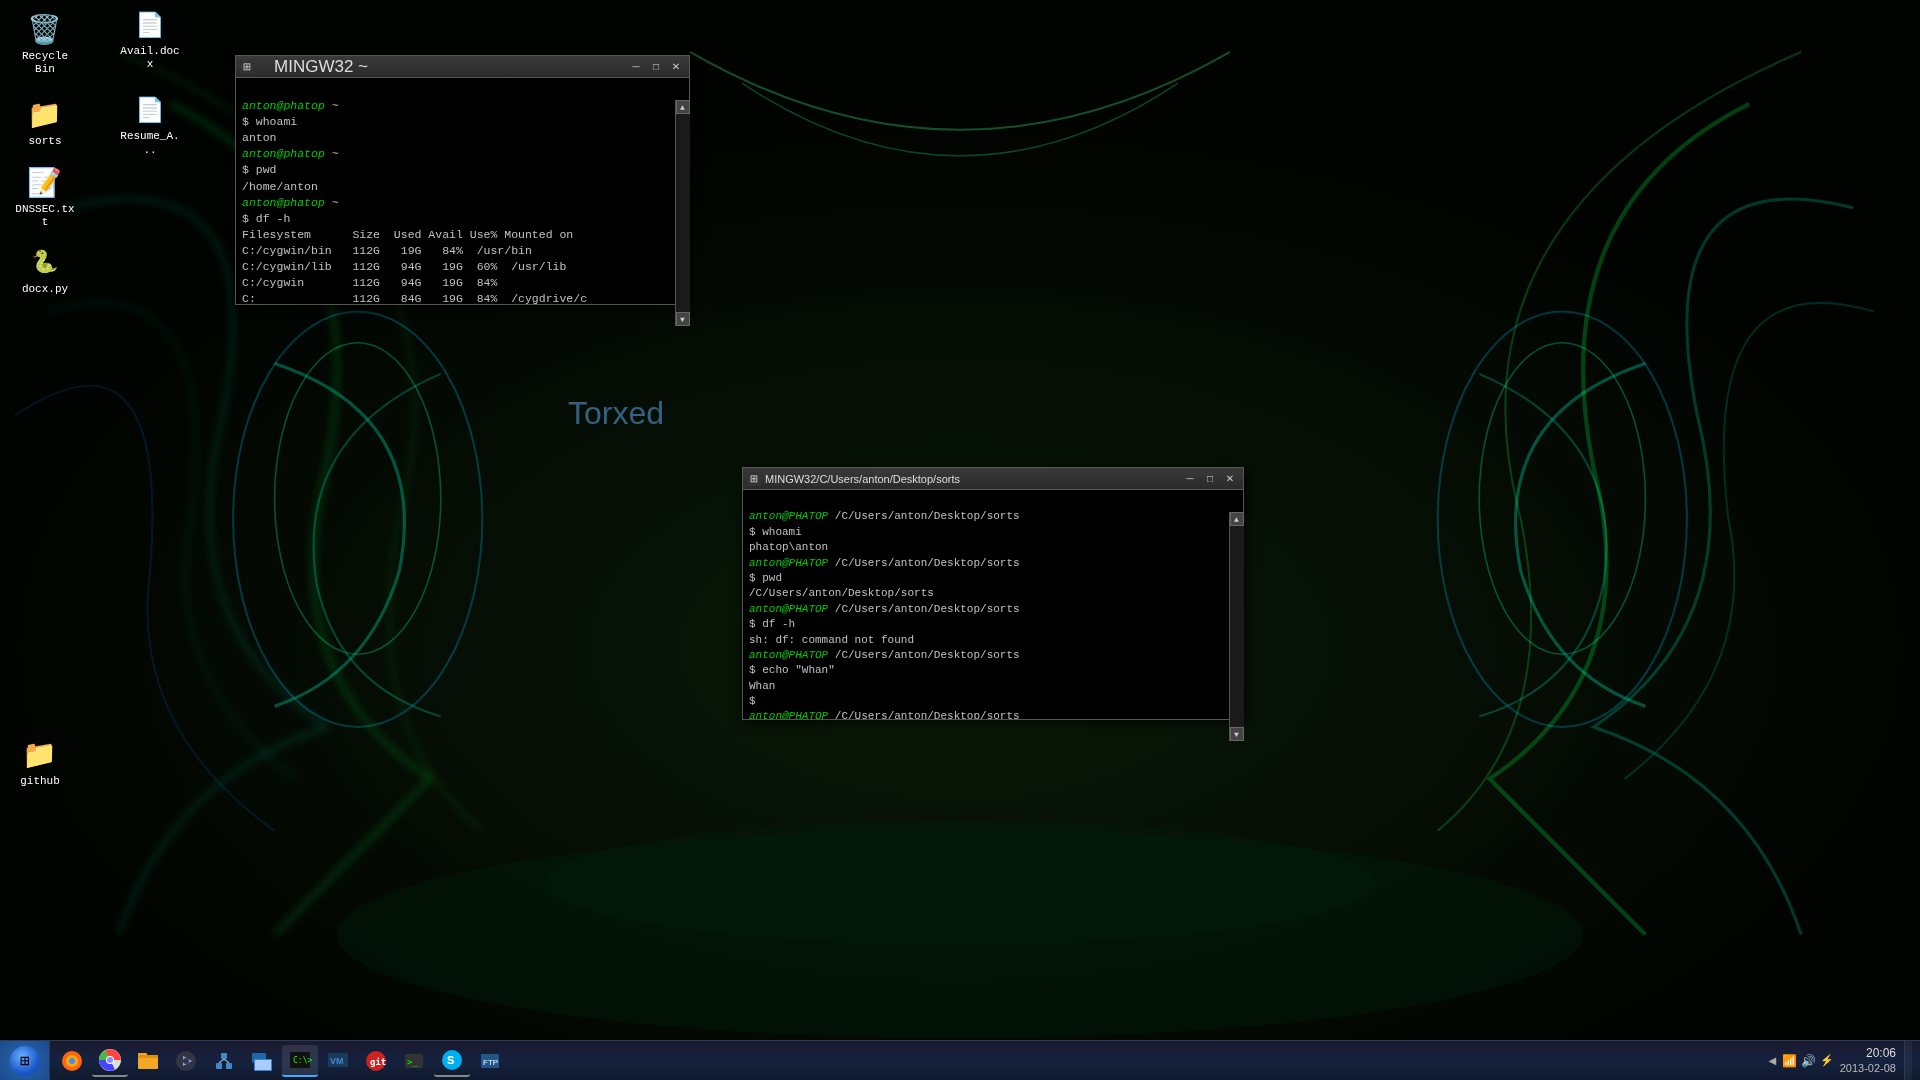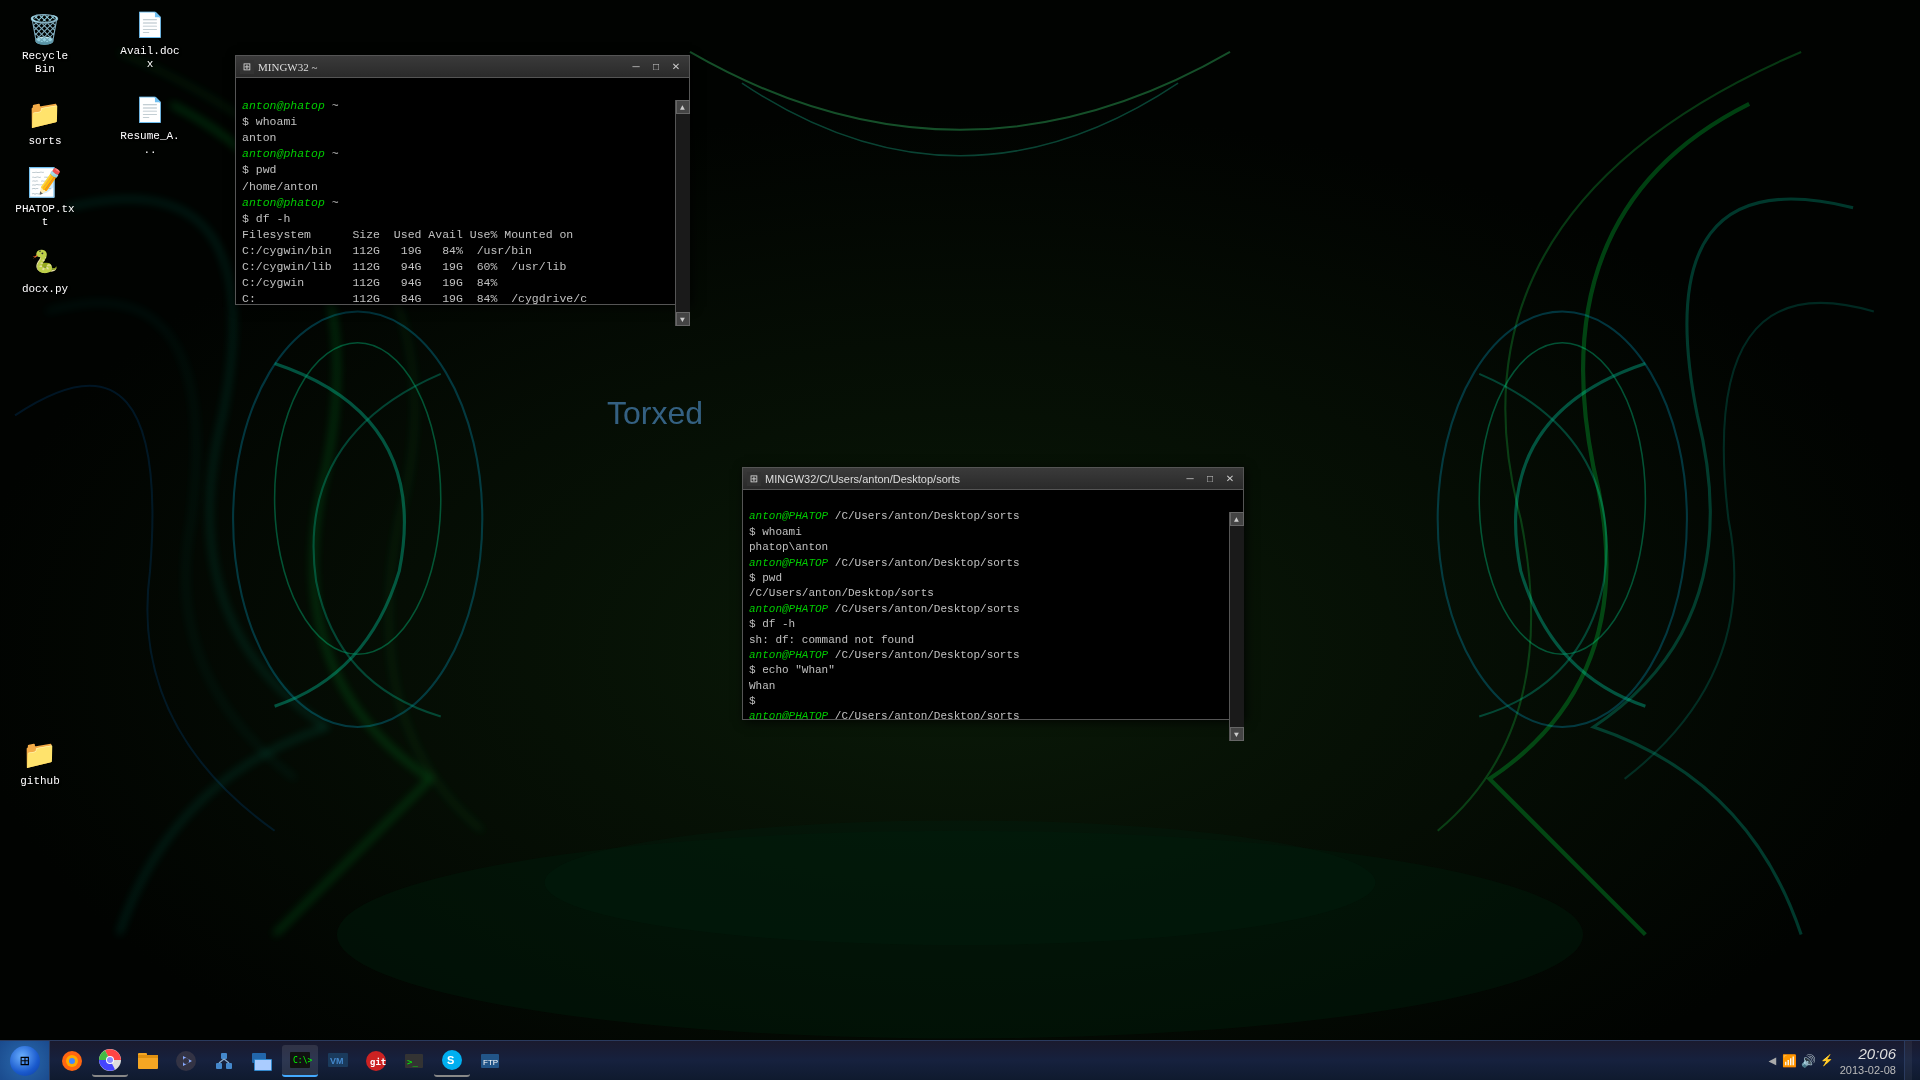--- a/index.html
+++ b/index.html
@@ -68,21 +68,21 @@
       font-size: 28px;
       color: rgba(100, 150, 255, 0.5);
       z-index: 5;
       font-family: Arial, sans-serif;
       pointer-events: none;
     }
 
     .watermark-torxed {
       position: absolute;
       top: 395px;
-      left: 607px;
+      left: 568px;
       font-size: 32px;
       color: rgba(100, 180, 255, 0.5);
       z-index: 5;
       font-family: Arial, sans-serif;
       pointer-events: none;
     }
 
     .watermark-mingw32 {
       position: absolute;
       top: 560px;
@@ -268,23 +268,22 @@
       gap: 4px;
       font-size: 14px;
     }
 
     .clock {
       text-align: right;
       line-height: 1.3;
     }
 
     .clock-time {
-      font-size: 15px;
+      font-size: 12px;
       color: #ddd;
-      font-style: italic;
     }
 
     .clock-date {
       font-size: 11px;
       color: #bbb;
     }
 
     
     .bg-svg {
       position: absolute;
@@ -365,21 +364,21 @@
   <div class="desktop-icon">
     <div class="icon-img">🗑️</div>
     <span class="icon-label">Recycle Bin</span>
   </div>
   <div class="desktop-icon" style="margin-top:5px">
     <div class="icon-img">📁</div>
     <span class="icon-label">sorts</span>
   </div>
   <div class="desktop-icon">
     <div class="icon-img">📝</div>
-    <span class="icon-label">PHATOP.txt</span>
+    <span class="icon-label">DNSSEC.txt</span>
   </div>
   <div class="desktop-icon">
     <div class="icon-img" style="font-size:22px">🐍</div>
     <span class="icon-label">docx.py</span>
   </div>
 </div>
 
 <div style="position:absolute; top:5px; left:115px; z-index:10; display:flex; flex-direction:column; gap:10px;">
   <div class="desktop-icon">
     <div class="icon-img" style="font-size:24px">📄</div>
@@ -399,21 +398,21 @@
 </div>
 
 <div class="watermark-cygwin">CygWin</div>
 <div class="watermark-torxed">Torxed</div>
 <div class="watermark-mingw32">MinGW32</div>
 
 <div class="terminal-window" style="left:235px; top:55px; width:455px; height:250px;">
   <div class="terminal-titlebar">
     <div class="titlebar-title">
       <span style="width:14px;height:14px;background:#333;display:inline-block;font-size:10px;line-height:14px;text-align:center;">⊞</span>
-      <span style="font-family:Liberation Serif, serif;font-size:11px;color:#ddd;">MINGW32 ~</span>
+      <span style="font-family:Liberation Sans, sans-serif;font-size:17px;color:#ddd;margin-left:16px;">MINGW32 ~</span>
     </div>
     <div class="titlebar-controls">
       <button class="title-btn">─</button>
       <button class="title-btn">□</button>
       <button class="title-btn close">✕</button>
     </div>
   </div>
   <div style="position:relative; height:calc(100% - 22px);">
     <div class="terminal-content" style="height:100%; overflow:hidden; padding-right:18px;">
 <span class="prompt">anton@phatop</span><span class="cmd"> ~</span>

